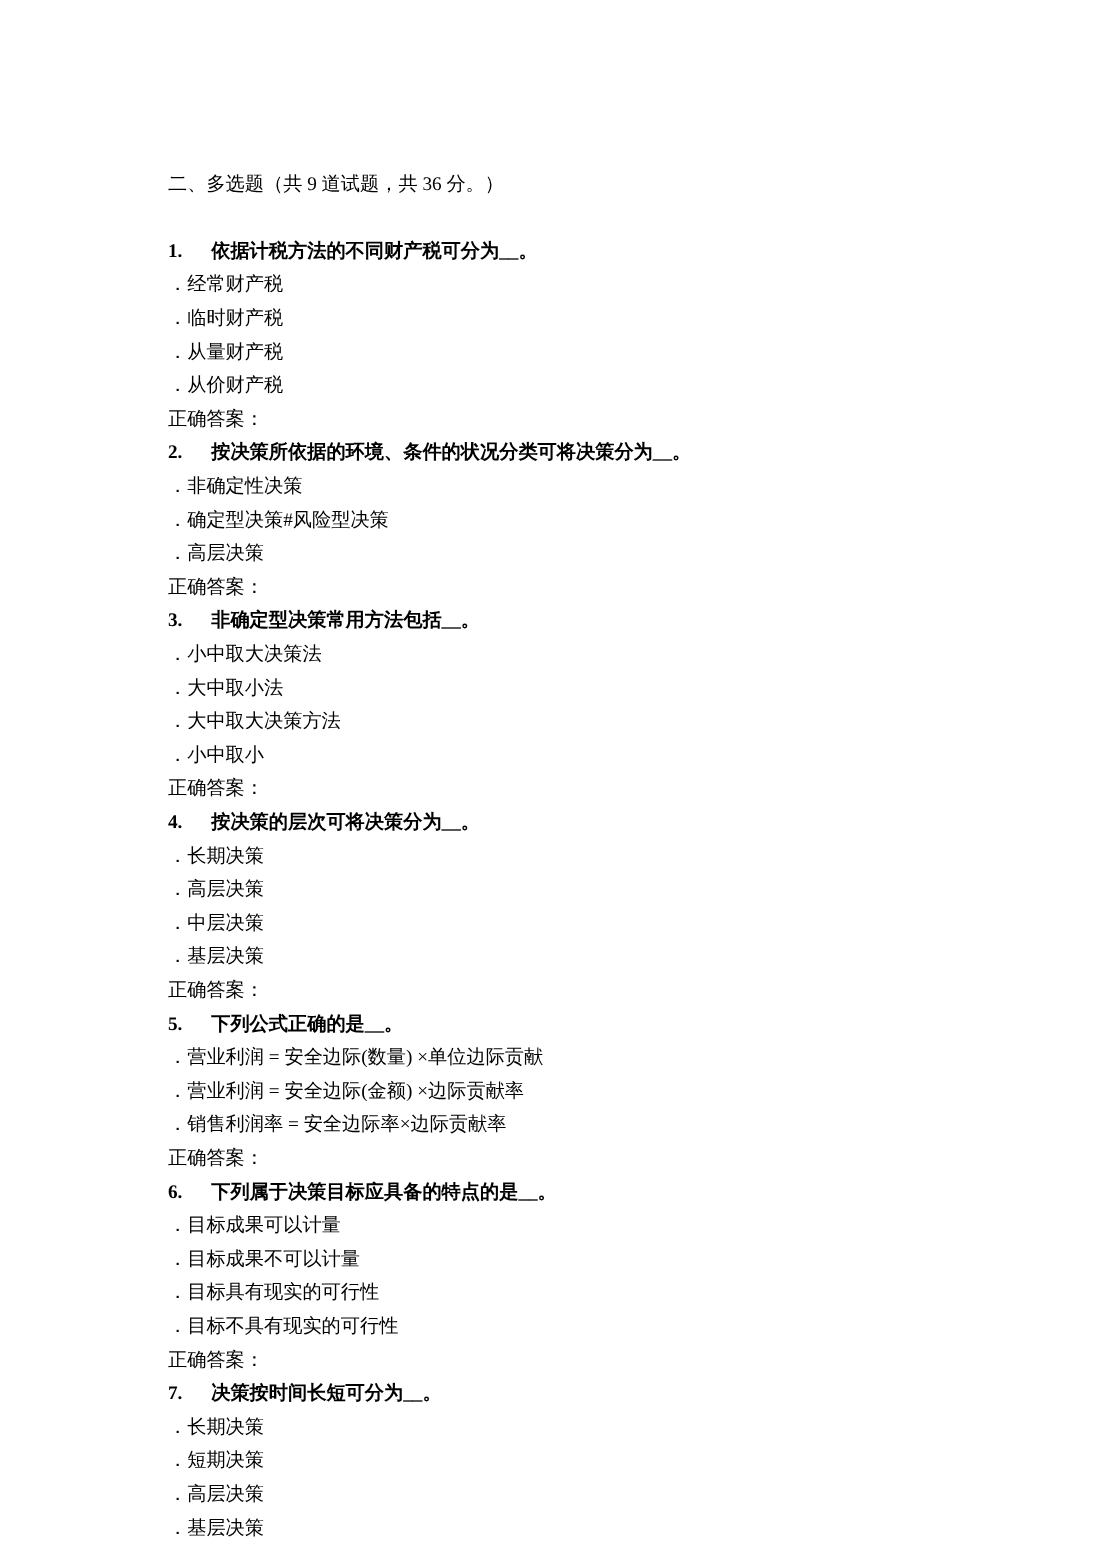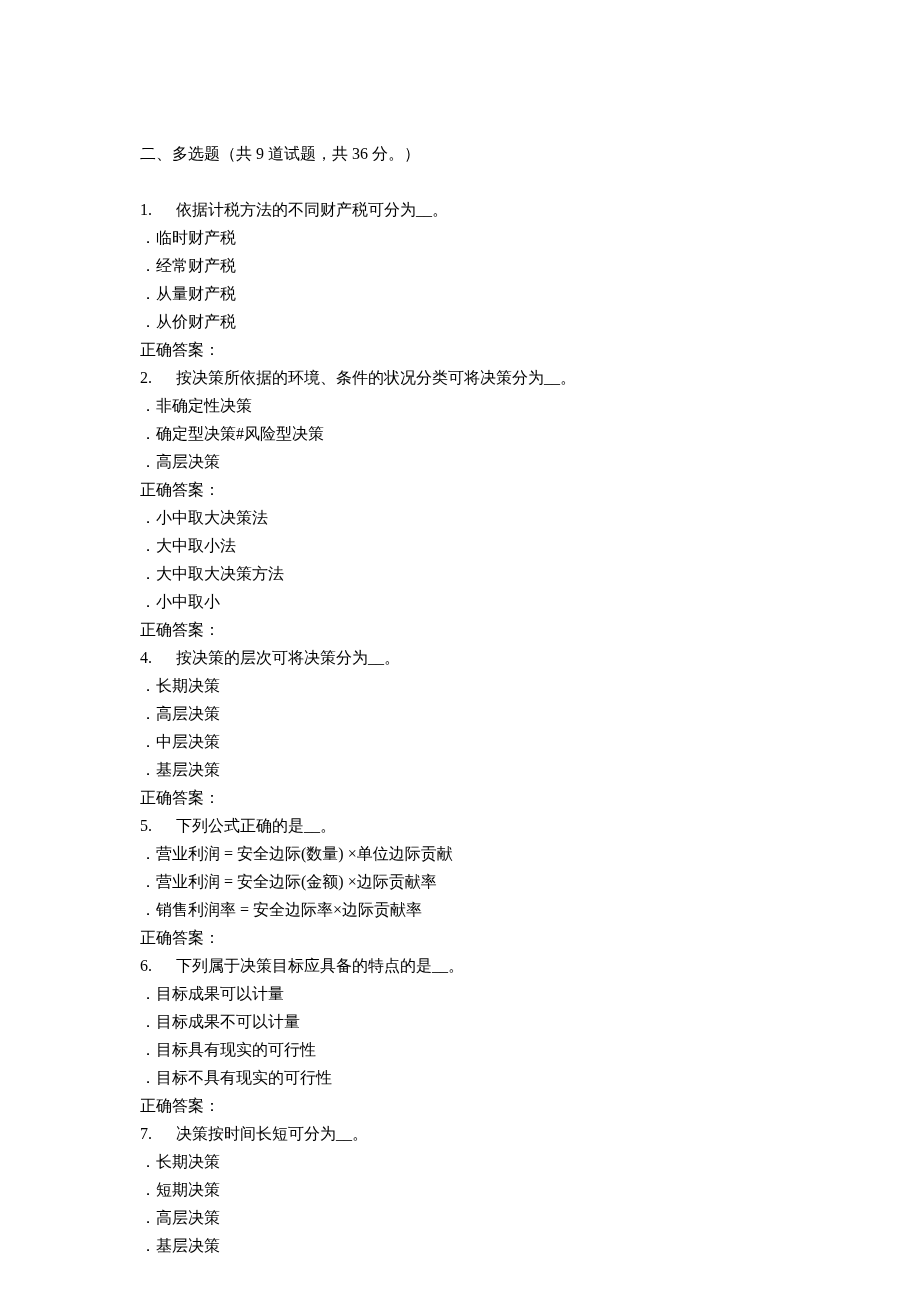--- a/index.html
+++ b/index.html
@@ -14,20 +14,21 @@
       box-sizing: border-box;
     }
     .section-header {
       margin-bottom: 1.75em;
     }
     .question-block {
       margin: 0;
     }
     .question-stem {
       margin: 0;
+      font-weight: bold;
     }
     .question-stem .qnum {
       display: inline-block;
     }
     .option-row {
       margin: 0;
     }
     .answer-row {
       margin: 0;
     }
@@ -40,34 +41,35 @@
     }
   </style>
 </head>
 <body>
 
 <p class="section-header">二、多选题（共 9 道试题，共 36 分。）</p>
 
 <div id="questions-container">
     <div class="question-block">
       <p class="question-stem"><span class="qnum">1.</span><span class="qpad"></span><span>依据计税方法的不同财产税可分为__。</span></p>
+      <p class="option-row">．经常财产税</p>
       <p class="option-row">．临时财产税</p>
-      <p class="option-row">．经常财产税</p>
       <p class="option-row">．从量财产税</p>
       <p class="option-row">．从价财产税</p>
       <p class="answer-row">正确答案：</p>
     </div>
     <div class="question-block">
       <p class="question-stem"><span class="qnum">2.</span><span class="qpad"></span><span>按决策所依据的环境、条件的状况分类可将决策分为__。</span></p>
       <p class="option-row">．非确定性决策</p>
       <p class="option-row">．确定型决策#风险型决策</p>
       <p class="option-row">．高层决策</p>
       <p class="answer-row">正确答案：</p>
     </div>
     <div class="question-block">
+      <p class="question-stem"><span class="qnum">3.</span><span class="qpad"></span><span>非确定型决策常用方法包括__。</span></p>
       <p class="option-row">．小中取大决策法</p>
       <p class="option-row">．大中取小法</p>
       <p class="option-row">．大中取大决策方法</p>
       <p class="option-row">．小中取小</p>
       <p class="answer-row">正确答案：</p>
     </div>
     <div class="question-block">
       <p class="question-stem"><span class="qnum">4.</span><span class="qpad"></span><span>按决策的层次可将决策分为__。</span></p>
       <p class="option-row">．长期决策</p>
       <p class="option-row">．高层决策</p>

